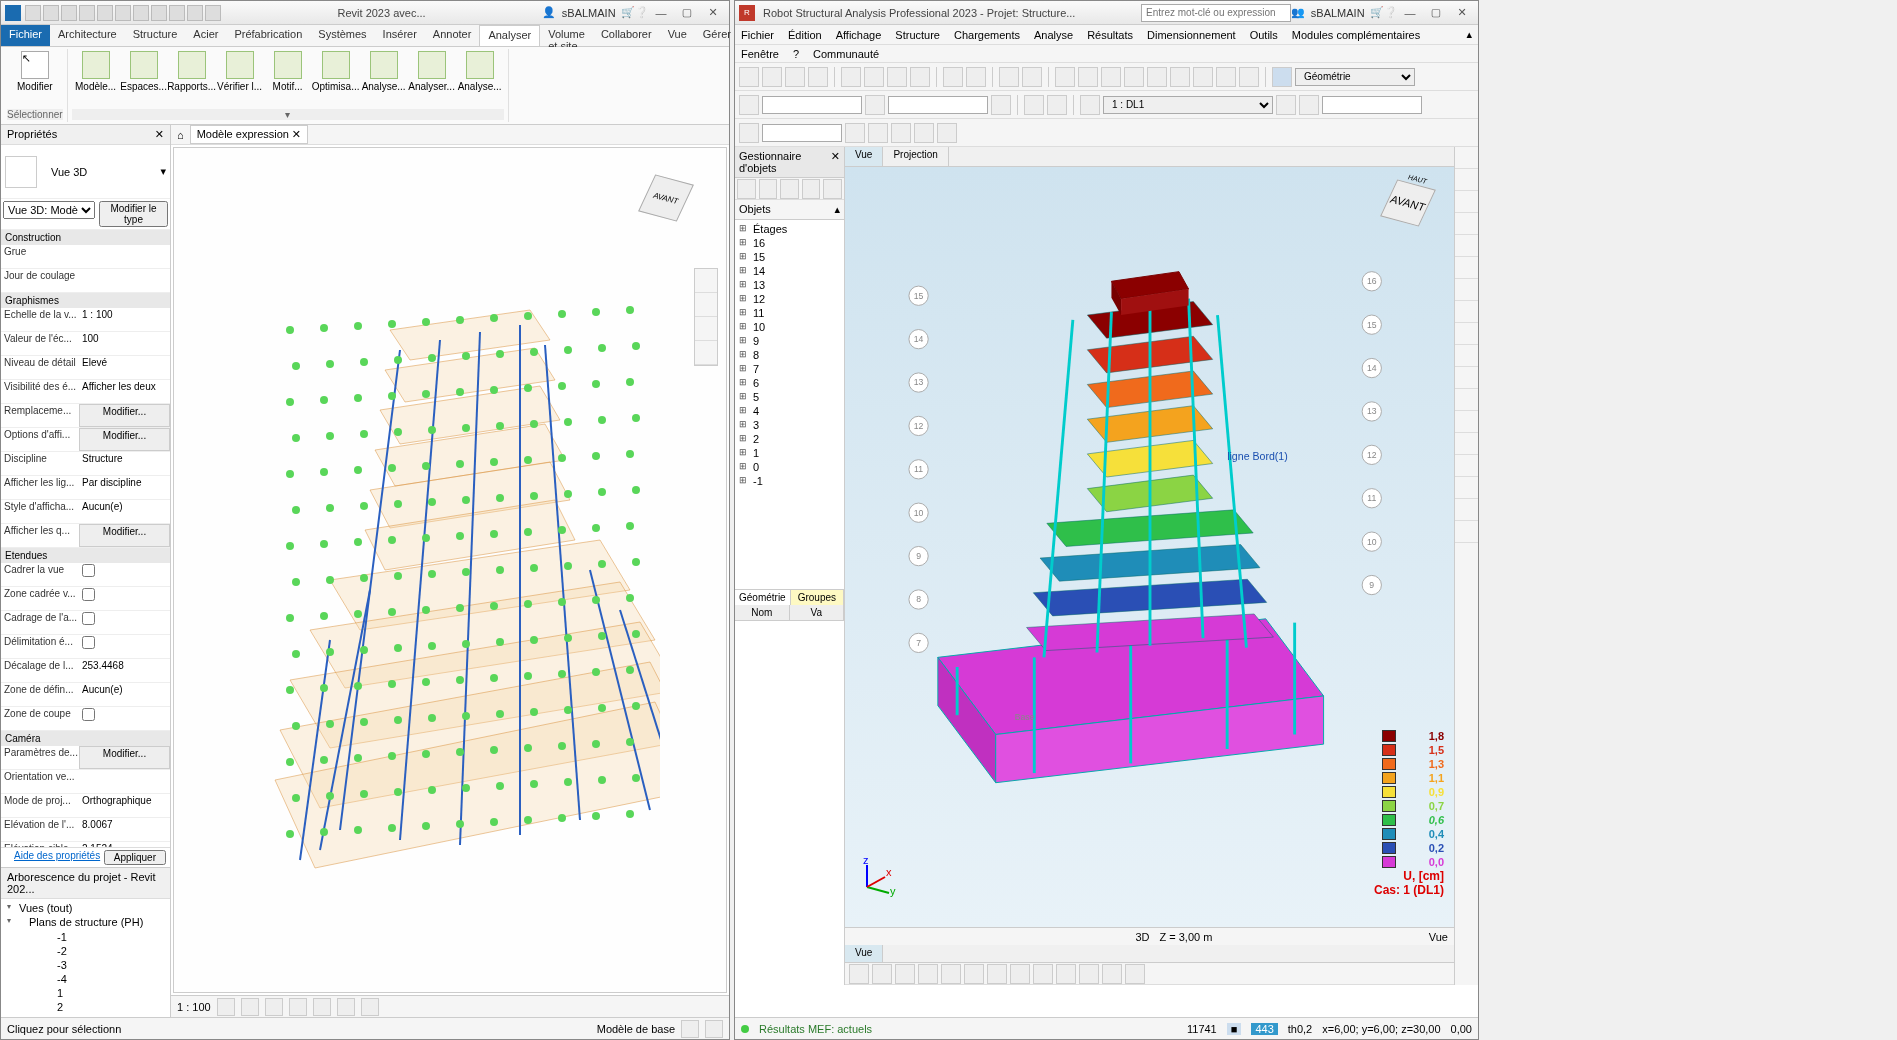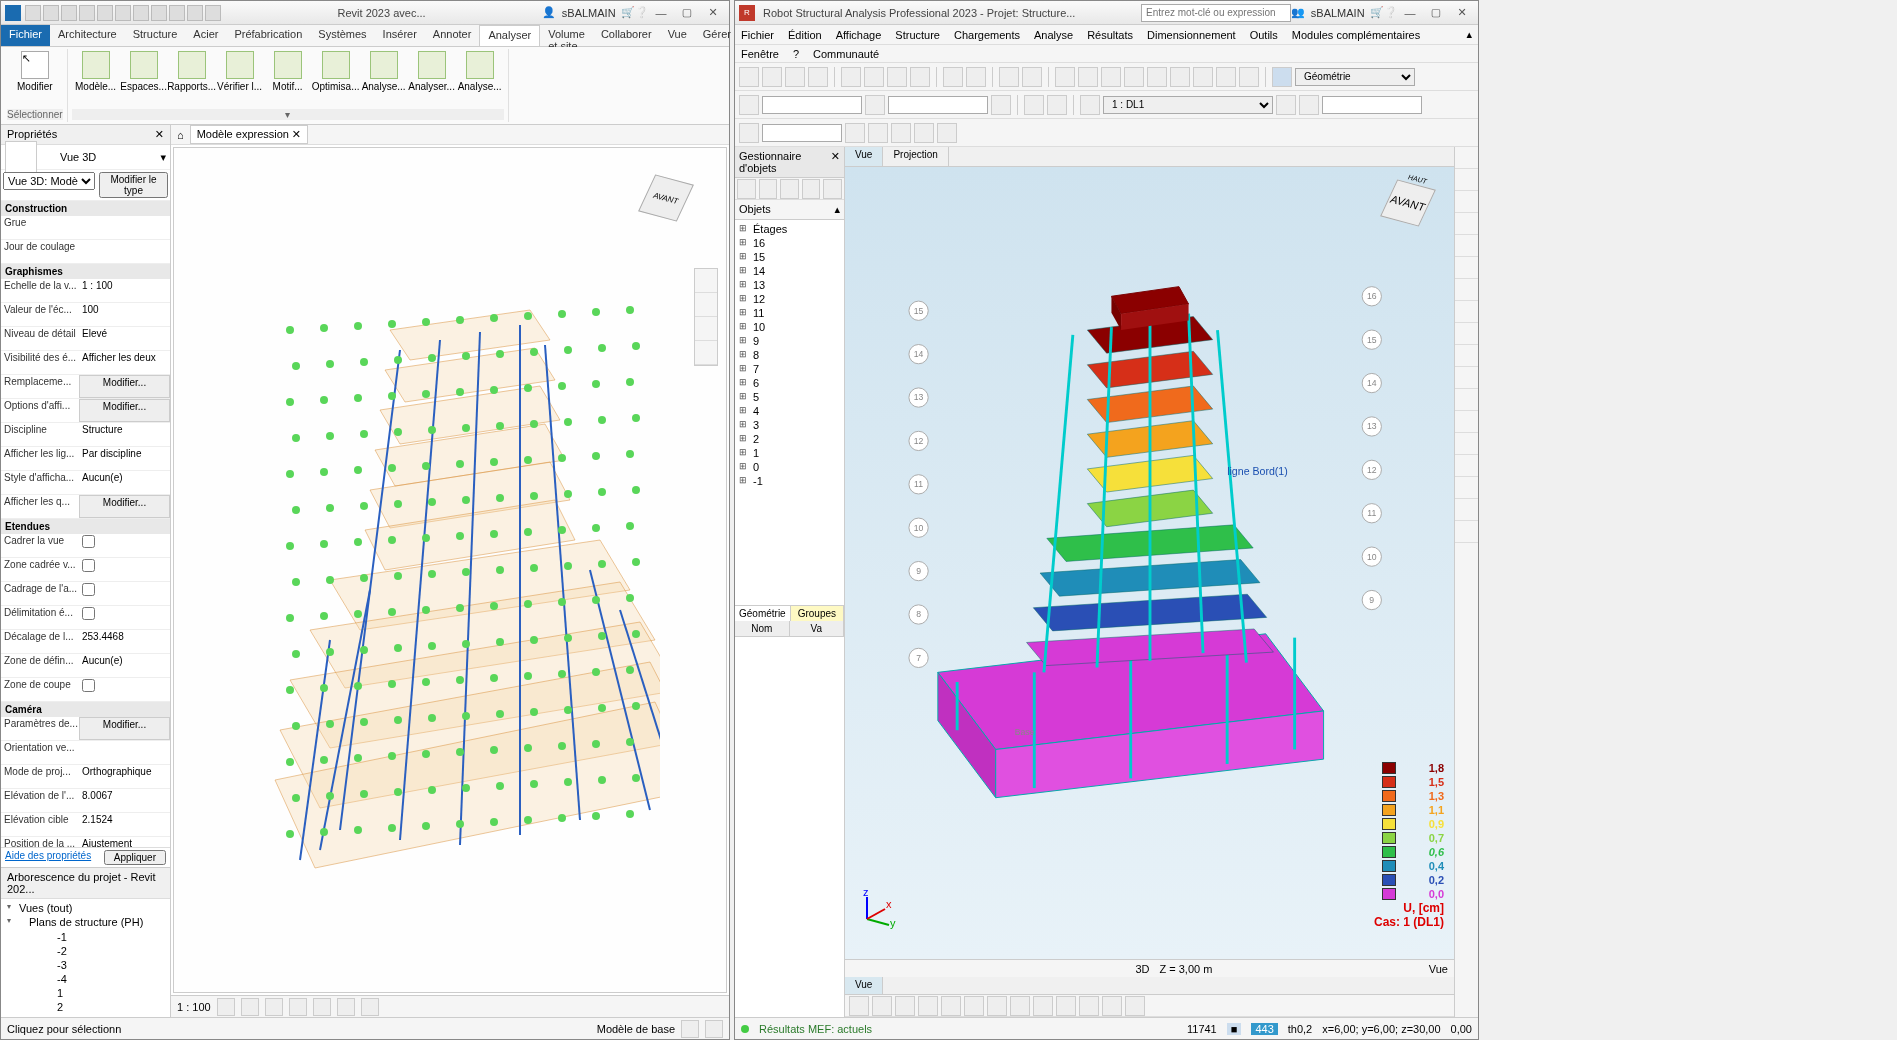--- a/index.html
+++ b/index.html
@@ -39,34 +39,34 @@
 .menubar span { cursor: pointer; }
 .toolbar-row { height: 28px; background: #f5f5f5; border-bottom: 1px solid #ddd; display: flex; align-items: center; padding: 0 4px; gap: 3px; }
 .toolbar-row .tb { width: 20px; height: 20px; background: #eee; border: 1px solid #ccc; }
 .toolbar-row .sep { width: 1px; height: 20px; background: #ccc; margin: 0 3px; }
 .toolbar-row input, .toolbar-row select { height: 18px; border: 1px solid #aaa; padding: 0 4px; font-size: 10px; }
 
 
 .revit-body { flex: 1; display: flex; overflow: hidden; }
 .revit-left { width: 170px; display: flex; flex-direction: column; border-right: 1px solid #ccc; }
 .panel-header { background: #f0f0f0; padding: 3px 6px; font-size: 11px; display: flex; justify-content: space-between; border-bottom: 1px solid #ddd; }
-.prop-preview { height: 25px; display: flex; align-items: center; padding: 4px; gap: 23px; border-bottom: 1px solid #eee; }
+.prop-preview { height: 54px; display: flex; align-items: center; padding: 4px; gap: 14px; border-bottom: 1px solid #eee; }
 .prop-preview .thumb { width: 32px; height: 32px; background: #fff; border: 1px solid #ccc; }
 .prop-type-row { display: flex; padding: 2px; gap: 4px; border-bottom: 1px solid #eee; }
 .prop-type-row select { flex: 1; height: 18px; }
 .prop-type-row button { font-size: 10px; padding: 0 4px; }
 .prop-grid { flex: 1; overflow: auto; }
-.prop-grid .cat { background: #e8e8e8; padding: 2px 4px; font-weight: bold; font-size: 10px; }
+.prop-grid .cat { background: #e8e8e8; padding: 2px 4px; font-weight: normal; font-size: 10px; }
 .prop-grid .row { display: flex; border-bottom: 1px solid #eee; height: 24px; }
 .prop-grid .row .k { width: 78px; padding: 1px 3px; font-size: 10px; color: #333; overflow: hidden; white-space: nowrap; }
 .prop-grid .row .v { flex: 1; padding: 1px 3px; font-size: 10px; background: #fff; overflow: hidden; white-space: nowrap; }
 .prop-grid .row .v.btn { background: #eee; border: 1px solid #ccc; text-align: center; cursor: pointer; }
 .prop-grid .row .v input[type=checkbox] { margin: 0; }
 .prop-footer { display: flex; justify-content: space-between; padding: 2px 4px; border-top: 1px solid #ddd; }
-.prop-footer a { color: #06c; font-size: 10px; }
+.prop-footer a { color: #06c; font-size: 10px; margin-left: 9px; }
 .prop-footer button { font-size: 10px; padding: 0 8px; }
 
 .browser { border-top: 1px solid #ccc; }
 .browser .tree { padding: 2px 4px; font-size: 10px; }
 .browser .tree div { padding: 1px 0 1px 14px; position: relative; }
 .browser .tree .node::before { content: "▸"; position: absolute; left: 2px; color: #666; font-size: 8px; }
 .browser .tree .node.open::before { content: "▾"; }
 
 
 .revit-view { flex: 1; display: flex; flex-direction: column; }
@@ -109,21 +109,21 @@
 .legend .sw { width: 14px; height: 12px; border: 1px solid #333; }
 .legend .lv { font-size: 11px; font-weight: bold; text-align: right; width: 28px; }
 .legend .unit { font-size: 12px; font-weight: bold; text-align: right; }
 
 .axis-gizmo { position: absolute; left: 12px; bottom: 30px; width: 40px; height: 40px; }
 .robot-vp-status { height: 18px; background: #f5f5f5; border-top: 1px solid #ccc; display: flex; align-items: center; padding: 0 6px; gap: 10px; font-size: 10px; }
 
 .robot-right-toolbar { width: 24px; background: #f5f5f5; border-left: 1px solid #ccc; display: flex; flex-direction: column; }
 .robot-right-toolbar div { height: 22px; border-bottom: 1px solid #ddd; }
 
-.robot-status { height: 22px; background: #f5f5f5; border-top: 1px solid #ccc; display: flex; align-items: center; padding: 0 6px; gap: 10px; font-size: 10px; }
+.robot-status { height: 22px; background: #f5f5f5; border-top: 1px solid #ccc; display: flex; align-items: center; padding: 0 6px; gap: 10px; font-size: 10px; margin-top: 32px; }
 .robot-status .ok { color: #2a7a2a; }
 .robot-status .dot { width: 8px; height: 8px; border-radius: 50%; background: #4c4; }
 
 
 svg .col { stroke: #2a5fc0; stroke-width: 2; }
 svg .slab { fill: #f5d9b0; fill-opacity: 0.35; stroke: #d9903c; stroke-width: 0.5; }
 svg .node { fill: #59d659; }
 svg .grid-bubble { fill: #fff; stroke: #aaa; stroke-width: 1; }
 svg .grid-text { font-size: 9px; fill: #888; text-anchor: middle; }
 </style>

